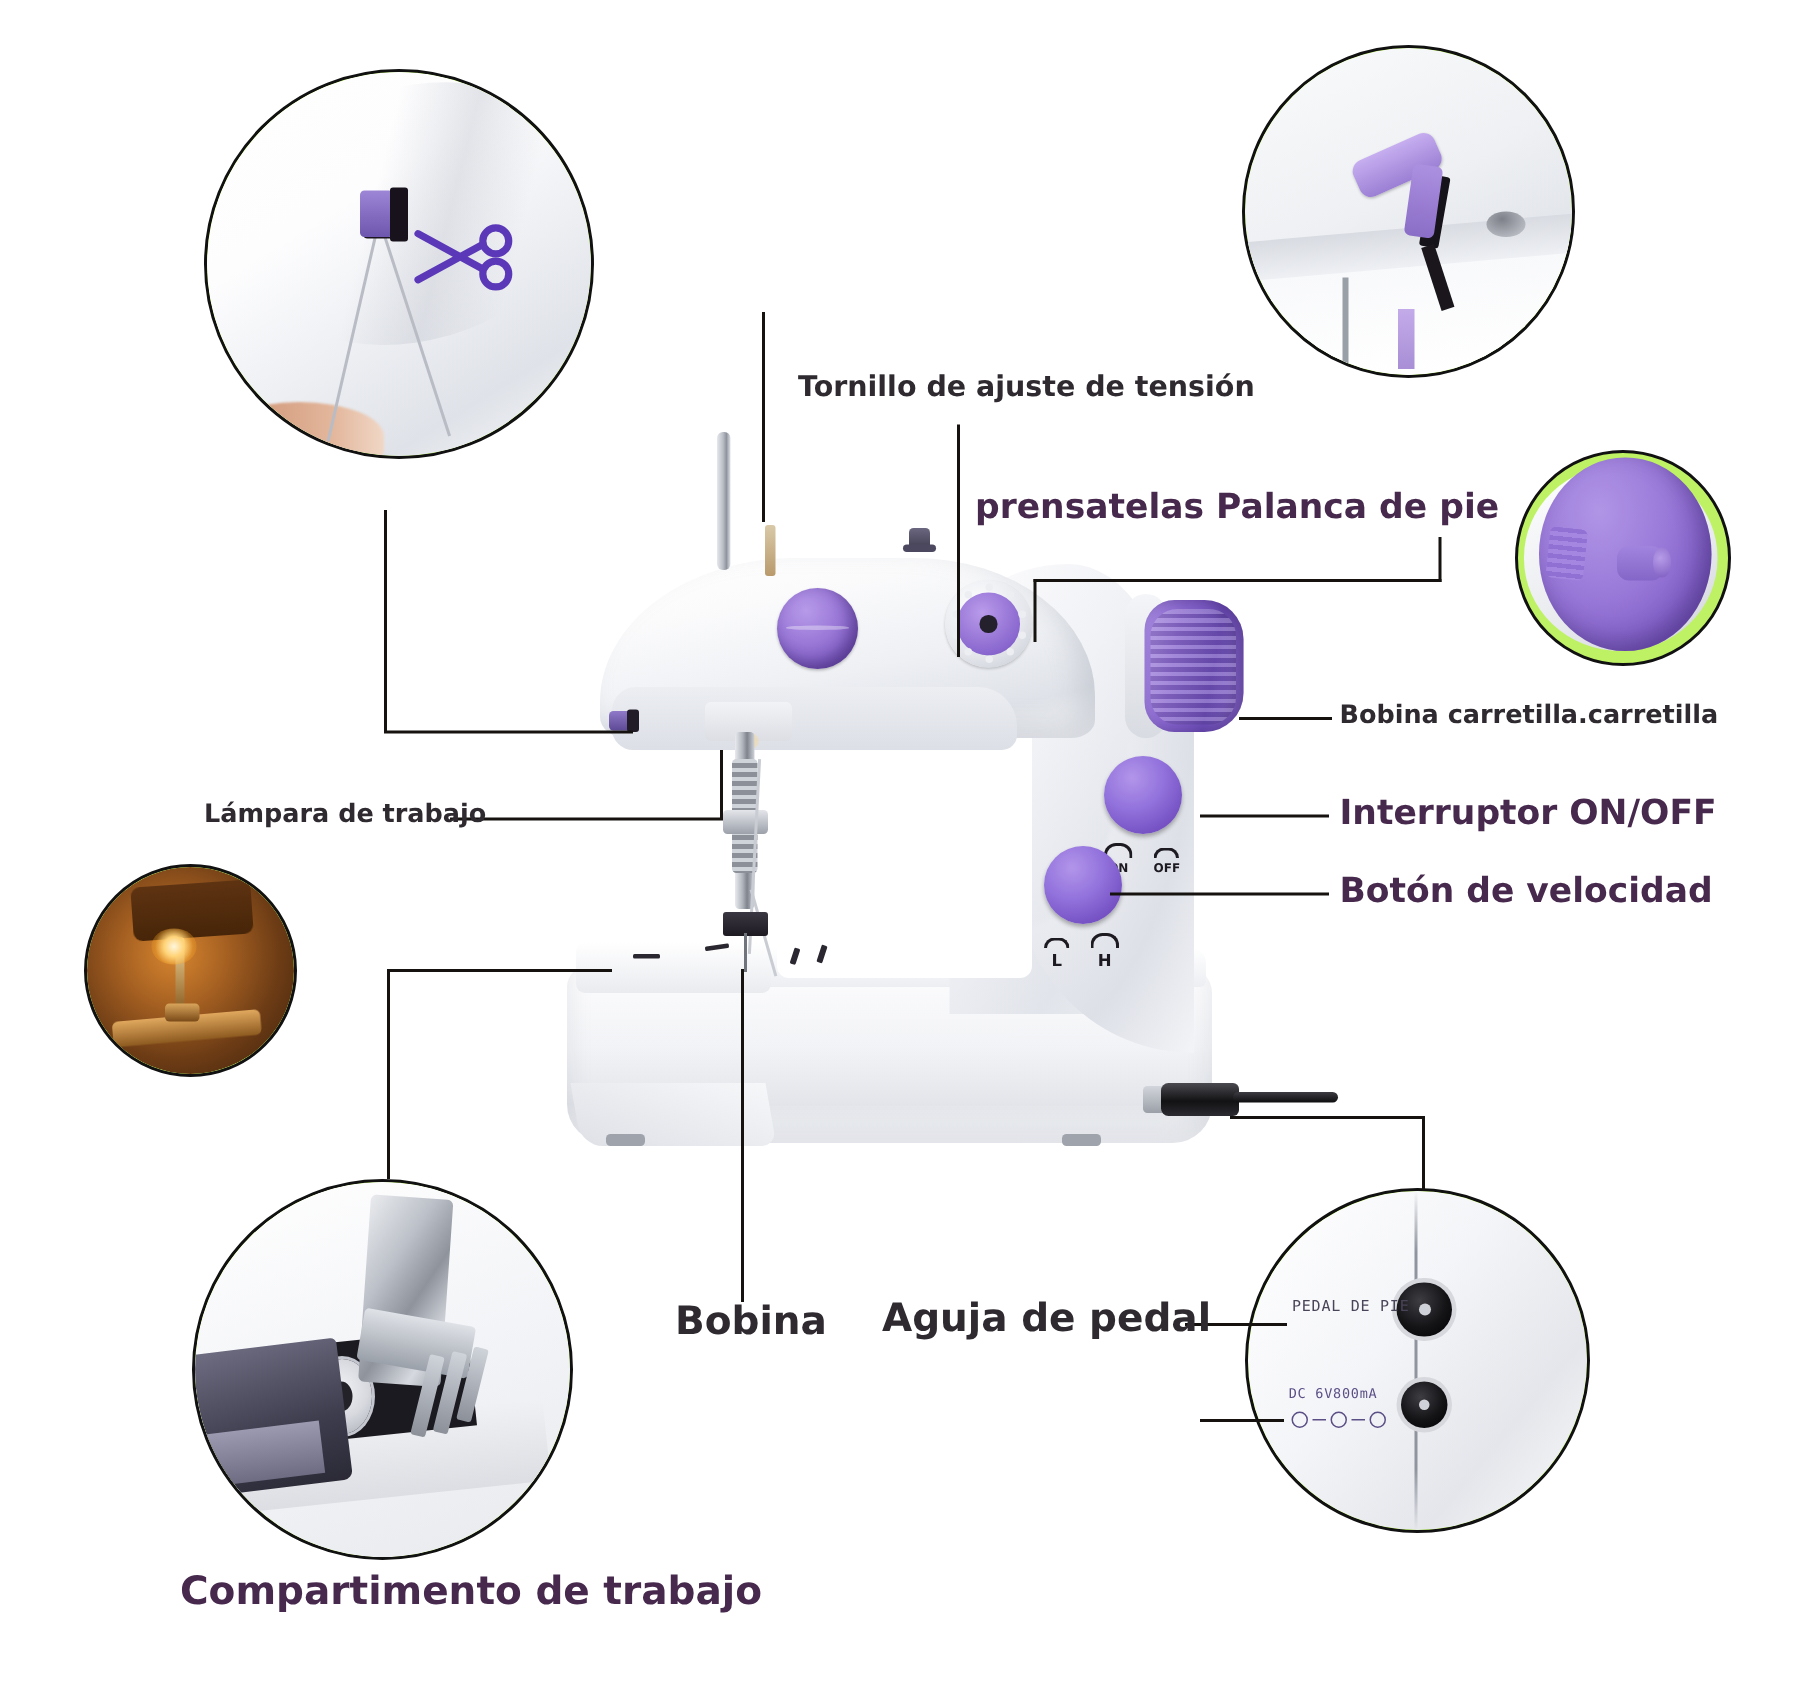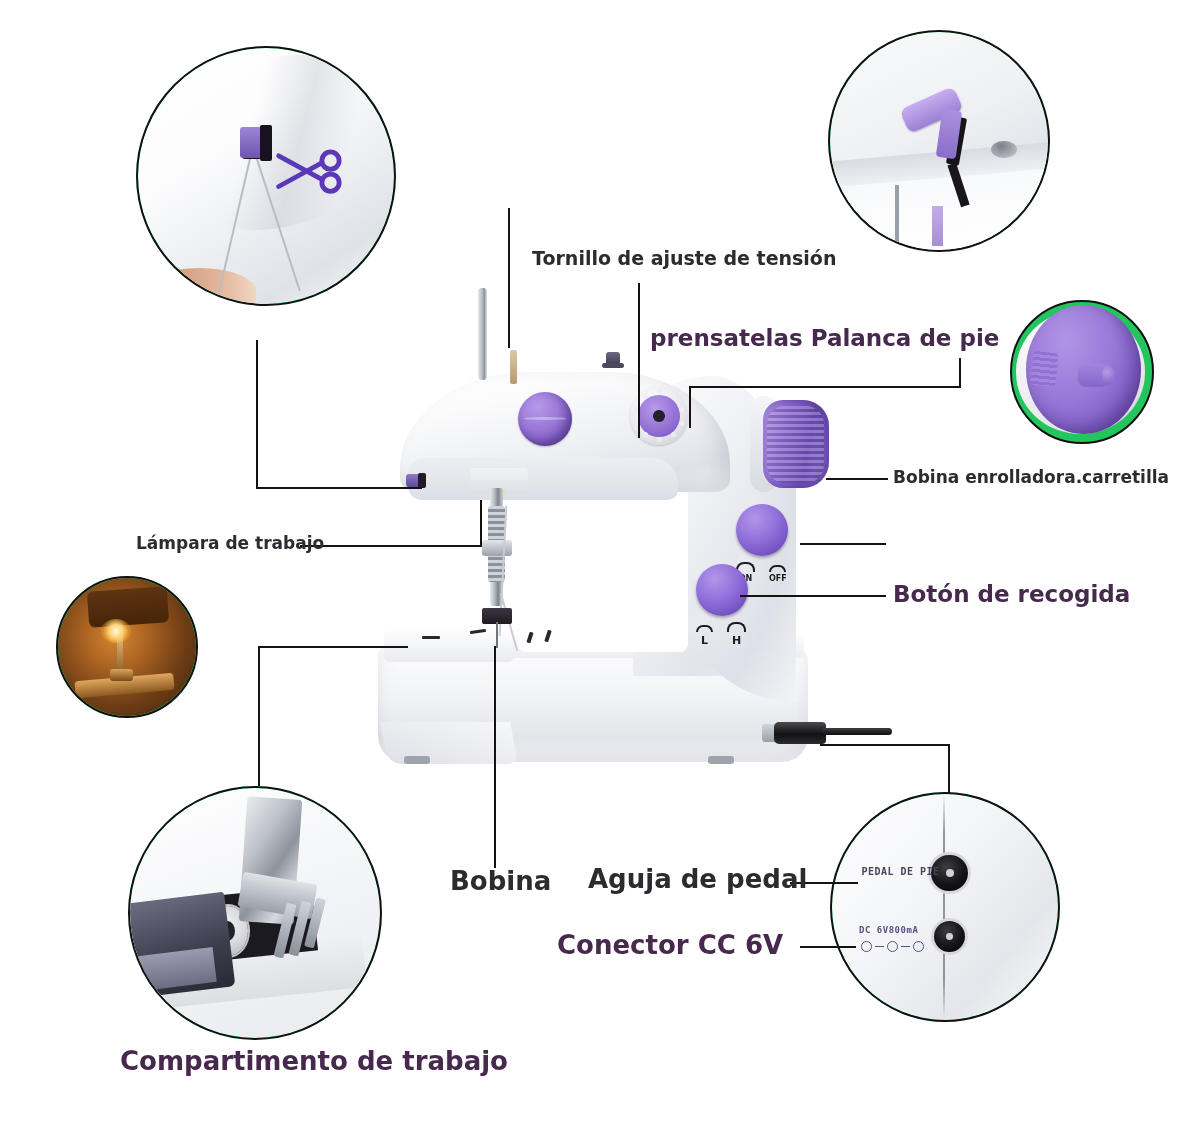--- a/index.html
+++ b/index.html
@@ -14,21 +14,21 @@
   .lbl{position:absolute;white-space:nowrap;line-height:1;}
   .lbl-purple{color:#46294d;font-weight:700;}
   .lbl-dark{color:#2e2a30;font-weight:700;}
 
   
   .ln{position:absolute;background:#15120f;}
   .ln-h{height:2px;}
   .ln-v{width:2px;}
 
   
-  .circ{position:absolute;border-radius:50%;border:2.5px solid #111;overflow:hidden;background:#22c55e;font-weight:bold;}
+  .circ{position:absolute;border-radius:50%;border:2.5px solid #111;overflow:hidden;background:#bef264;}
   .circ-inner{position:absolute;inset:0;border-radius:50%;overflow:hidden;}
 
   
   #c1 .body{position:absolute;left:-18%;top:-20%;width:150%;height:120%;
     background:linear-gradient(160deg,#ffffff 0%,#fdfdfe 40%,#eceef2 62%,#dfe2e8 78%,#ffffff 100%);
     border-radius:50% 46% 52% 48%/60% 54% 46% 40%;
     transform:rotate(-12deg);}
   #c1 .edge{position:absolute;left:8%;top:4%;width:92%;height:66%;
     background:linear-gradient(120deg,rgba(255,255,255,.0) 40%,rgba(205,208,216,.55) 58%,rgba(255,255,255,0) 75%);
     border-radius:50%;transform:rotate(-16deg);}
@@ -439,26 +439,26 @@
   <div class="ln ln-h" style="left:800px;top:946px;width:56px;"></div>
 
   <div class="ln ln-h" style="left:820px;top:744px;width:130px;"></div>
   <div class="ln ln-v" style="left:948px;top:744px;height:50px;"></div>
 
 
   <div class="lbl lbl-dark" style="left:532px;top:249px;font-size:19px;">Tornillo de ajuste de tensión</div>
 
   <div class="lbl lbl-purple" style="left:650px;top:327px;font-size:23px;">prensatelas Palanca de pie</div>
 
-  <div class="lbl lbl-dark" style="left:893px;top:469px;font-size:17px;">Bobina enrolladora.carretilla</div>
-
-
-  <div class="lbl lbl-purple" style="left:893px;top:583px;font-size:23px;">Botón de recogida</div>
+  <div class="lbl lbl-dark" style="left:893px;top:469px;font-size:17px;">Bobina carretilla.carretilla</div>
+
+  <div class="lbl lbl-purple" style="left:893px;top:531px;font-size:23px;">Interruptor ON/OFF</div>
+
+  <div class="lbl lbl-purple" style="left:893px;top:583px;font-size:23px;">Botón de velocidad</div>
 
   <div class="lbl lbl-dark" style="left:136px;top:535px;font-size:17px;">Lámpara de trabajo</div>
 
   <div class="lbl lbl-dark" style="left:450px;top:868px;font-size:26px;">Bobina</div>
 
   <div class="lbl lbl-dark" style="left:588px;top:866px;font-size:26px;">Aguja de pedal</div>
 
-  <div class="lbl lbl-purple" style="left:557px;top:932px;font-size:26px;">Conector CC 6V</div>
 
 </div>
 
 </body></html>

